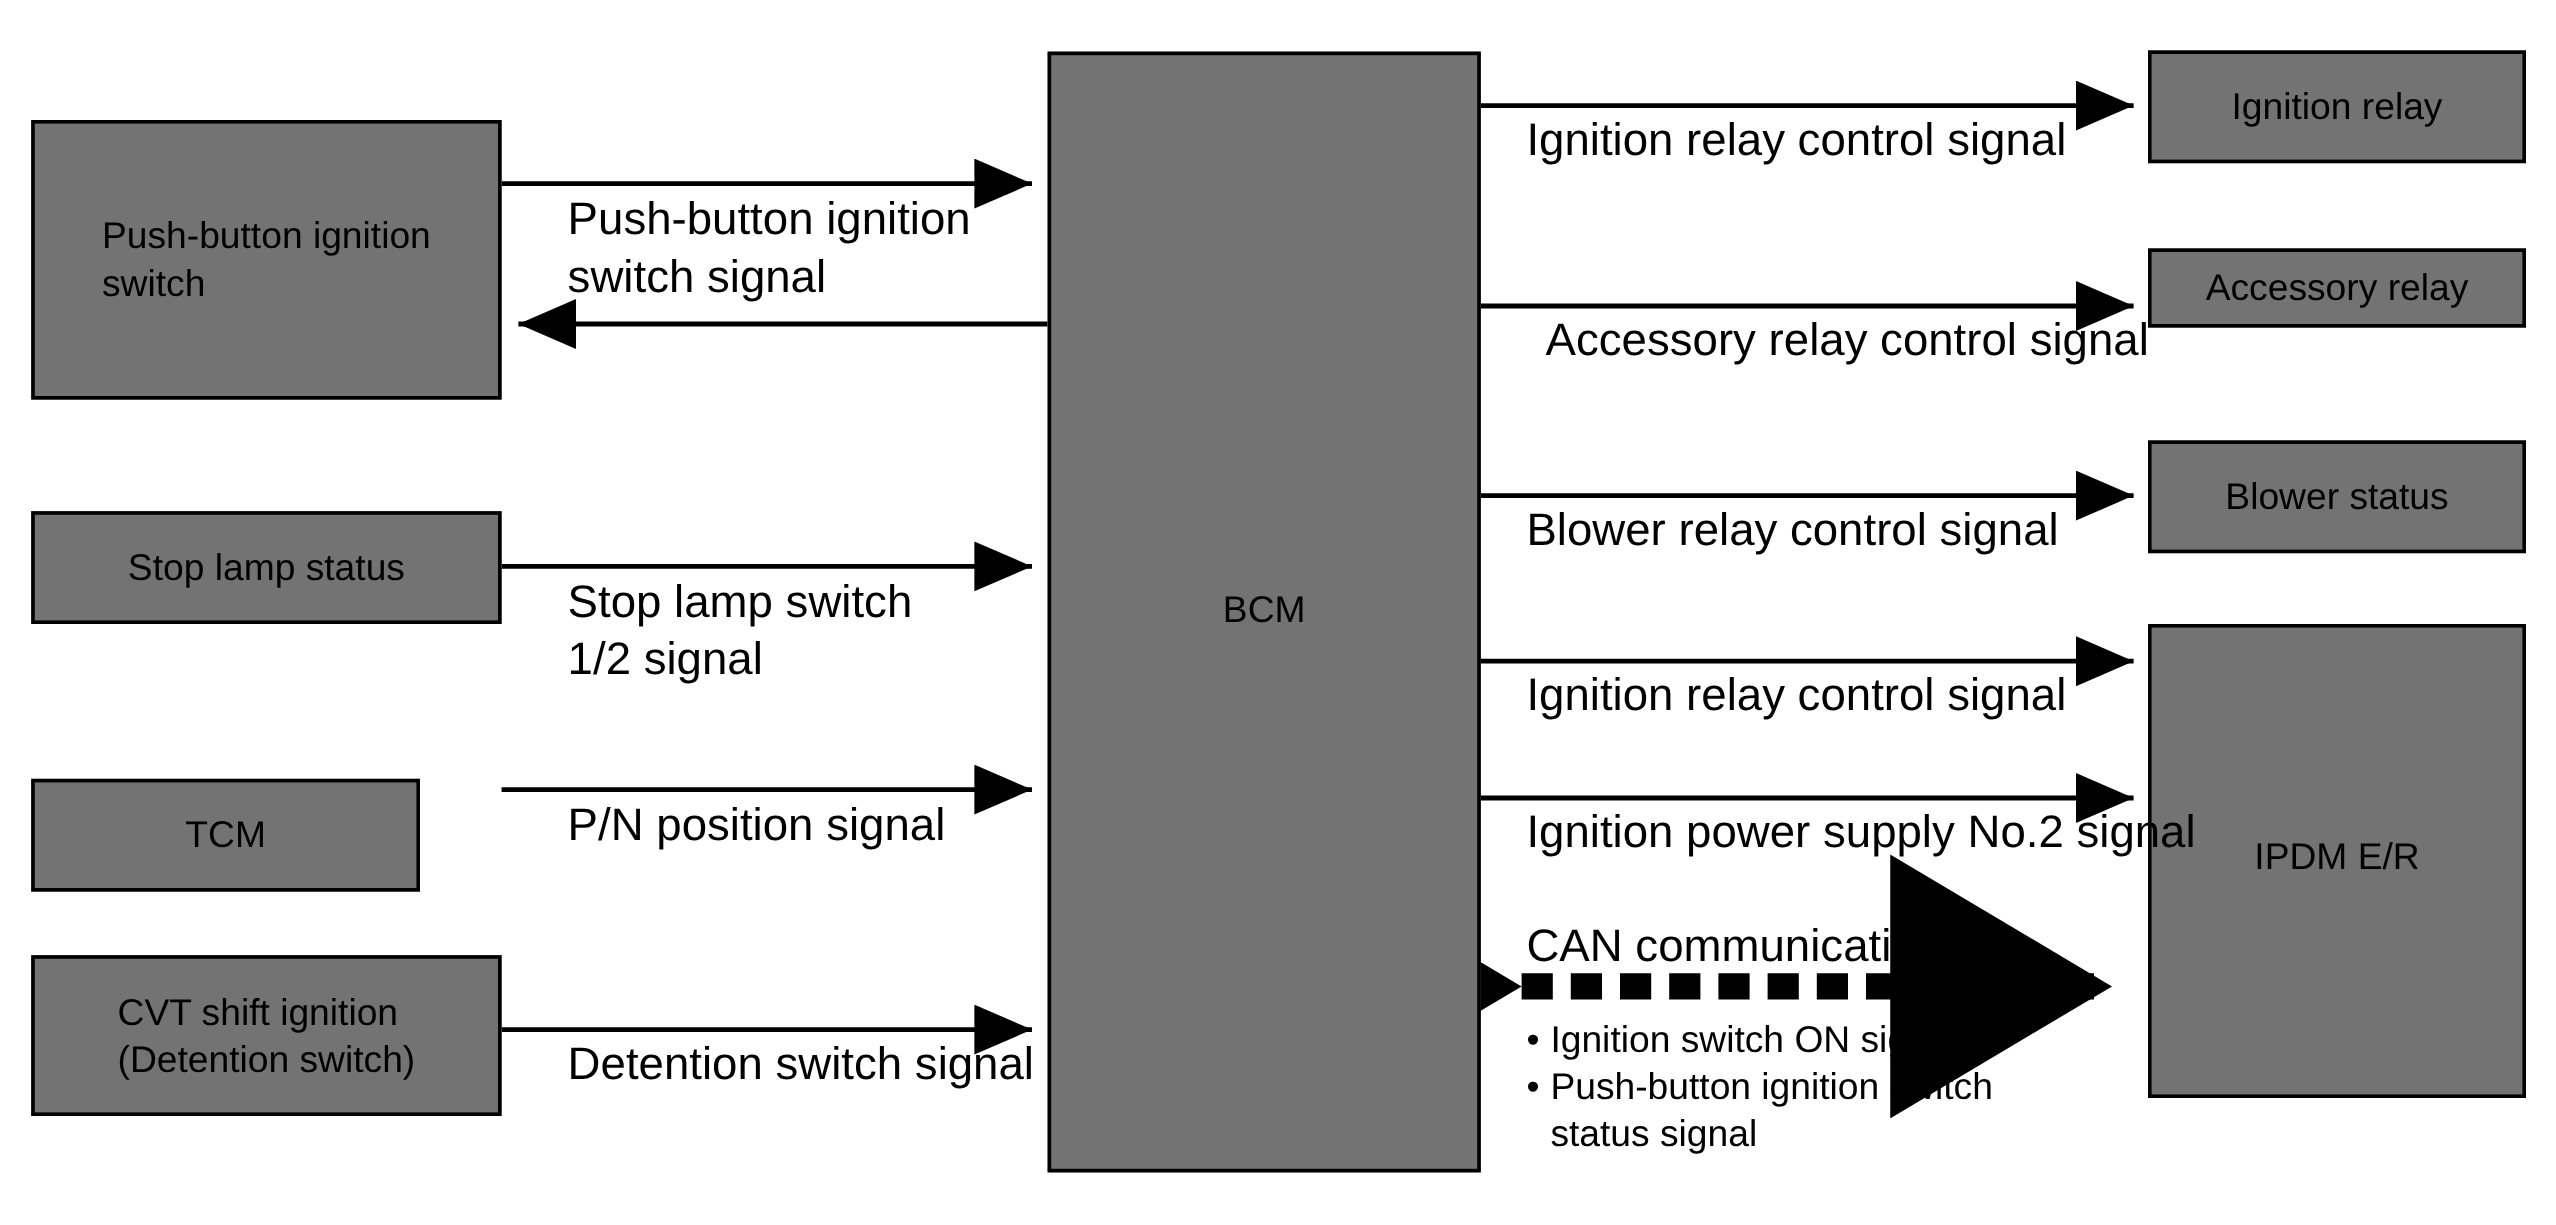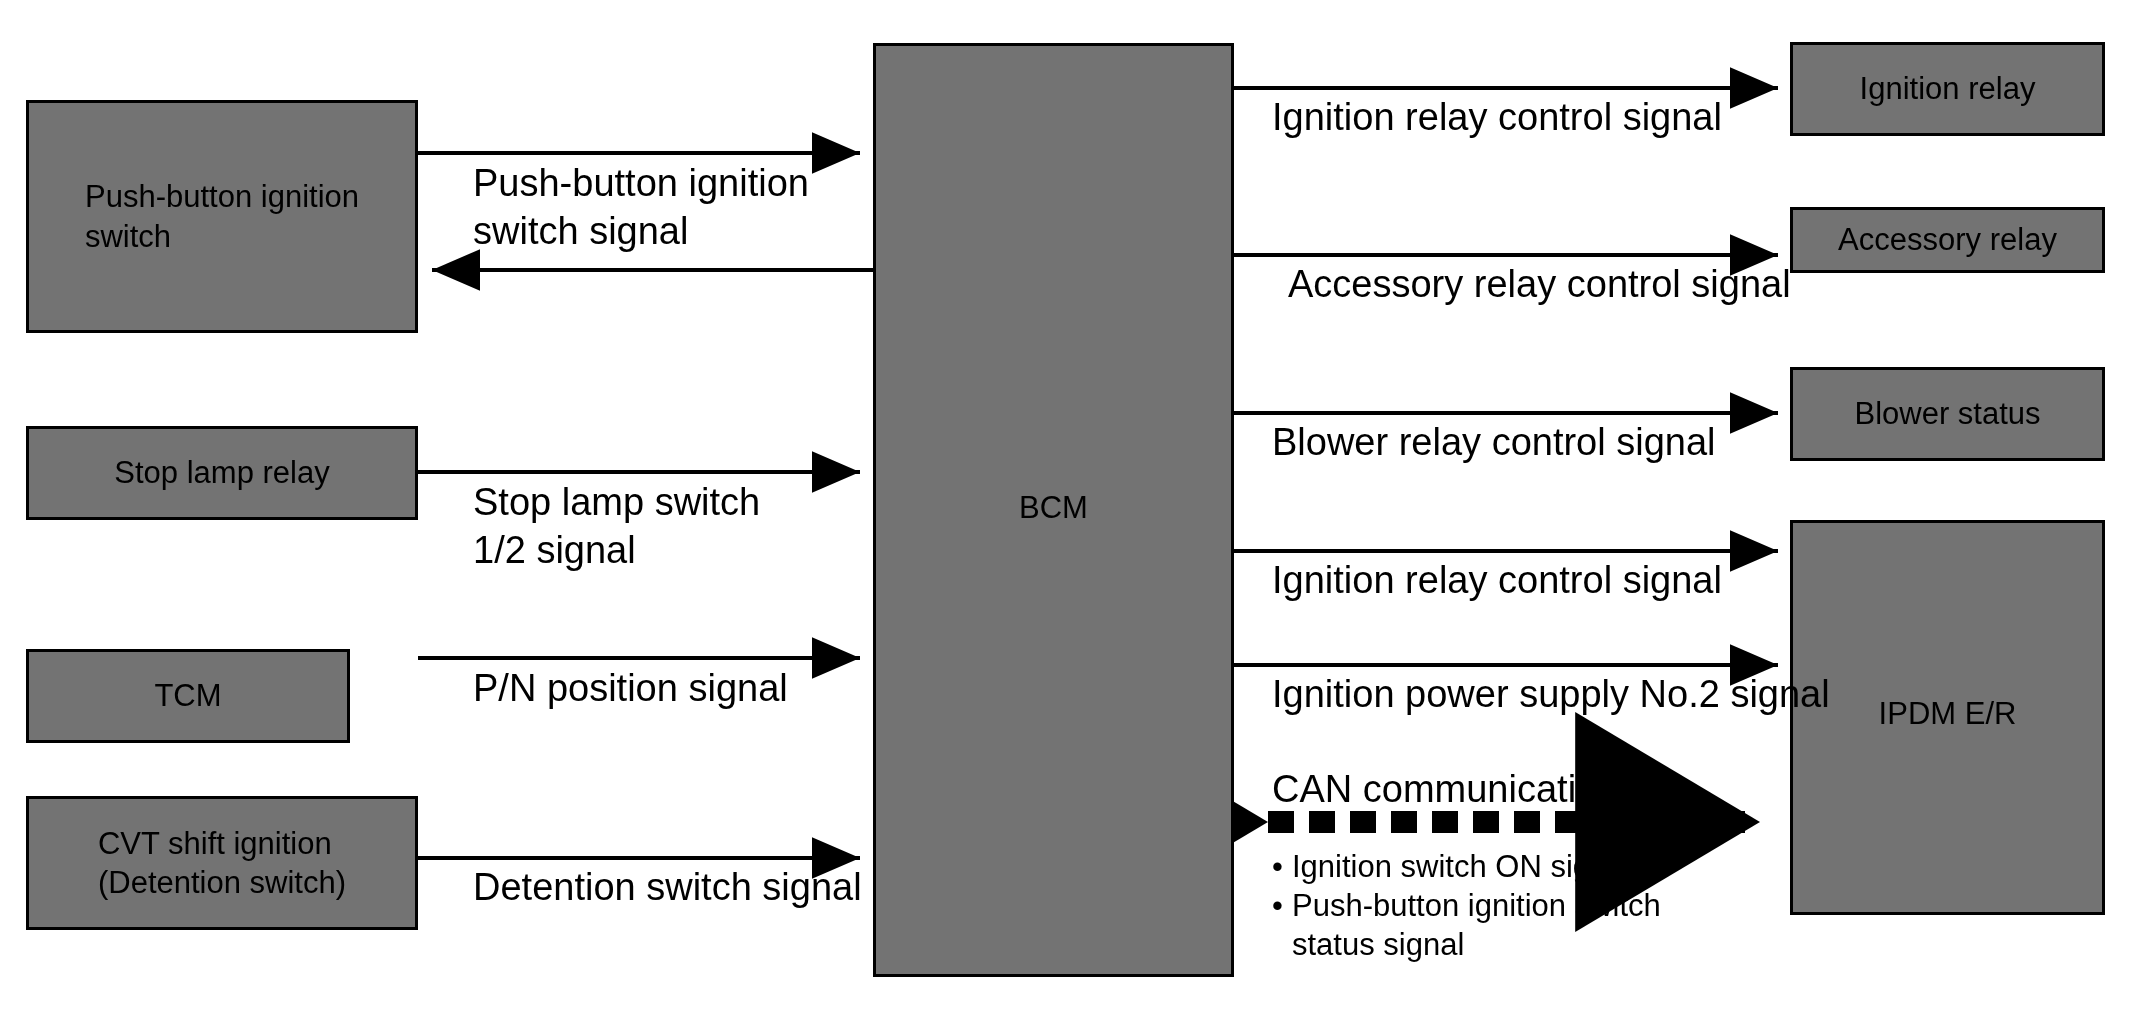--- a/index.html
+++ b/index.html
@@ -126,21 +126,21 @@
       <line x1="1268" y1="822" x2="1760" y2="822" stroke="#000000" stroke-width="22" stroke-dasharray="26 15" marker-start="url(#arrow-big-l)" marker-end="url(#arrow-big-r)"></line>
     </g>
   </svg>
 
   <div class="node-box" style="left:26px; top:100px; width:392px; height:233px;">
     <span style="white-space:pre-line;">Push-button ignition
 switch</span>
   </div>
 
   <div class="node-box" style="left:26px; top:426px; width:392px; height:94px;">
-    <span style="white-space:pre-line;">Stop lamp relay</span>
+    <span style="white-space:pre-line;">Stop lamp status</span>
   </div>
 
   <div class="node-box" style="left:26px; top:613px; width:324px; height:94px;margin-top:36px;">
     <span style="white-space:pre-line;">TCM</span>
   </div>
 
   <div class="node-box" style="left:26px; top:796px; width:392px; height:134px;">
     <span style="white-space:pre-line;">CVT shift ignition
 (Detention switch)</span>
   </div>

